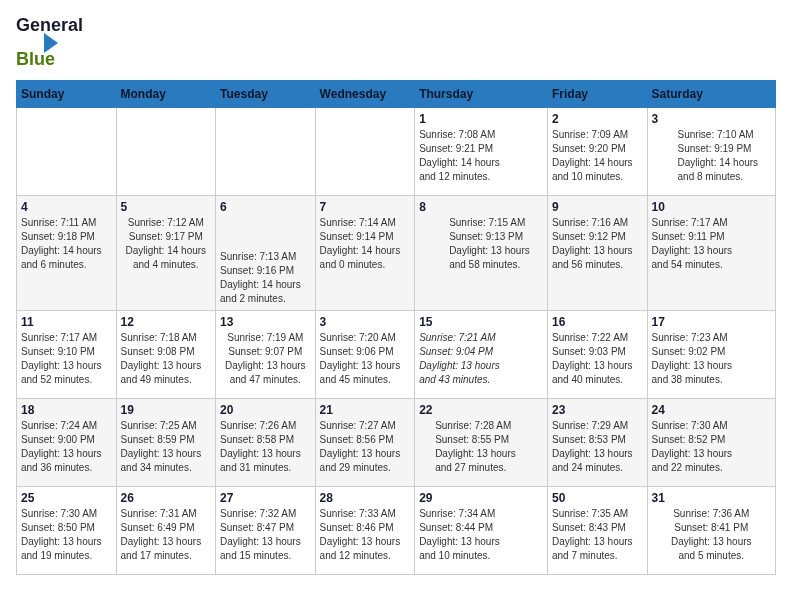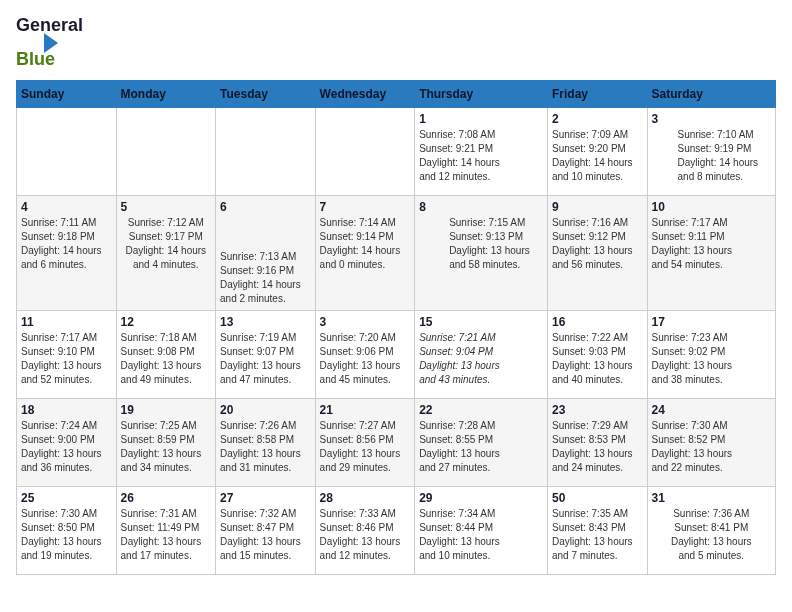--- a/index.html
+++ b/index.html
@@ -214,21 +214,21 @@
         </td>
         <td>
           <span class="day-number">12</span>
           <div class="day-info" style="white-space: pre-line;">Sunrise: 7:18 AM
 Sunset: 9:08 PM
 Daylight: 13 hours
 and 49 minutes.</div>
         </td>
         <td>
           <span class="day-number">13</span>
-          <div class="day-info" style="white-space: pre-line;">Sunrise: 7:19 AM
+          <div class="day-info" style="white-space: pre-line; text-align: center;">Sunrise: 7:19 AM
 Sunset: 9:07 PM
 Daylight: 13 hours
 and 47 minutes.</div>
         </td>
         <td>
           <span class="day-number">3</span>
           <div class="day-info" style="white-space: pre-line;">Sunrise: 7:20 AM
 Sunset: 9:06 PM
 Daylight: 13 hours
 and 45 minutes.</div>
@@ -279,21 +279,21 @@
         </td>
         <td>
           <span class="day-number">21</span>
           <div class="day-info" style="white-space: pre-line;">Sunrise: 7:27 AM
 Sunset: 8:56 PM
 Daylight: 13 hours
 and 29 minutes.</div>
         </td>
         <td>
           <span class="day-number">22</span>
-          <div class="day-info" style="white-space: pre-line;">Sunrise: 7:28 AM
+          <div class="day-info" style="white-space: pre-line; margin-left: 16px;">Sunrise: 7:28 AM
 Sunset: 8:55 PM
 Daylight: 13 hours
 and 27 minutes.</div>
         </td>
         <td>
           <span class="day-number">23</span>
           <div class="day-info" style="white-space: pre-line;">Sunrise: 7:29 AM
 Sunset: 8:53 PM
 Daylight: 13 hours
 and 24 minutes.</div>
@@ -310,21 +310,21 @@
         <td>
           <span class="day-number">25</span>
           <div class="day-info" style="white-space: pre-line;">Sunrise: 7:30 AM
 Sunset: 8:50 PM
 Daylight: 13 hours
 and 19 minutes.</div>
         </td>
         <td>
           <span class="day-number">26</span>
           <div class="day-info" style="white-space: pre-line;">Sunrise: 7:31 AM
-Sunset: 11:49 PM
+Sunset: 6:49 PM
 Daylight: 13 hours
 and 17 minutes.</div>
         </td>
         <td>
           <span class="day-number">27</span>
           <div class="day-info" style="white-space: pre-line;">Sunrise: 7:32 AM
 Sunset: 8:47 PM
 Daylight: 13 hours
 and 15 minutes.</div>
         </td>

